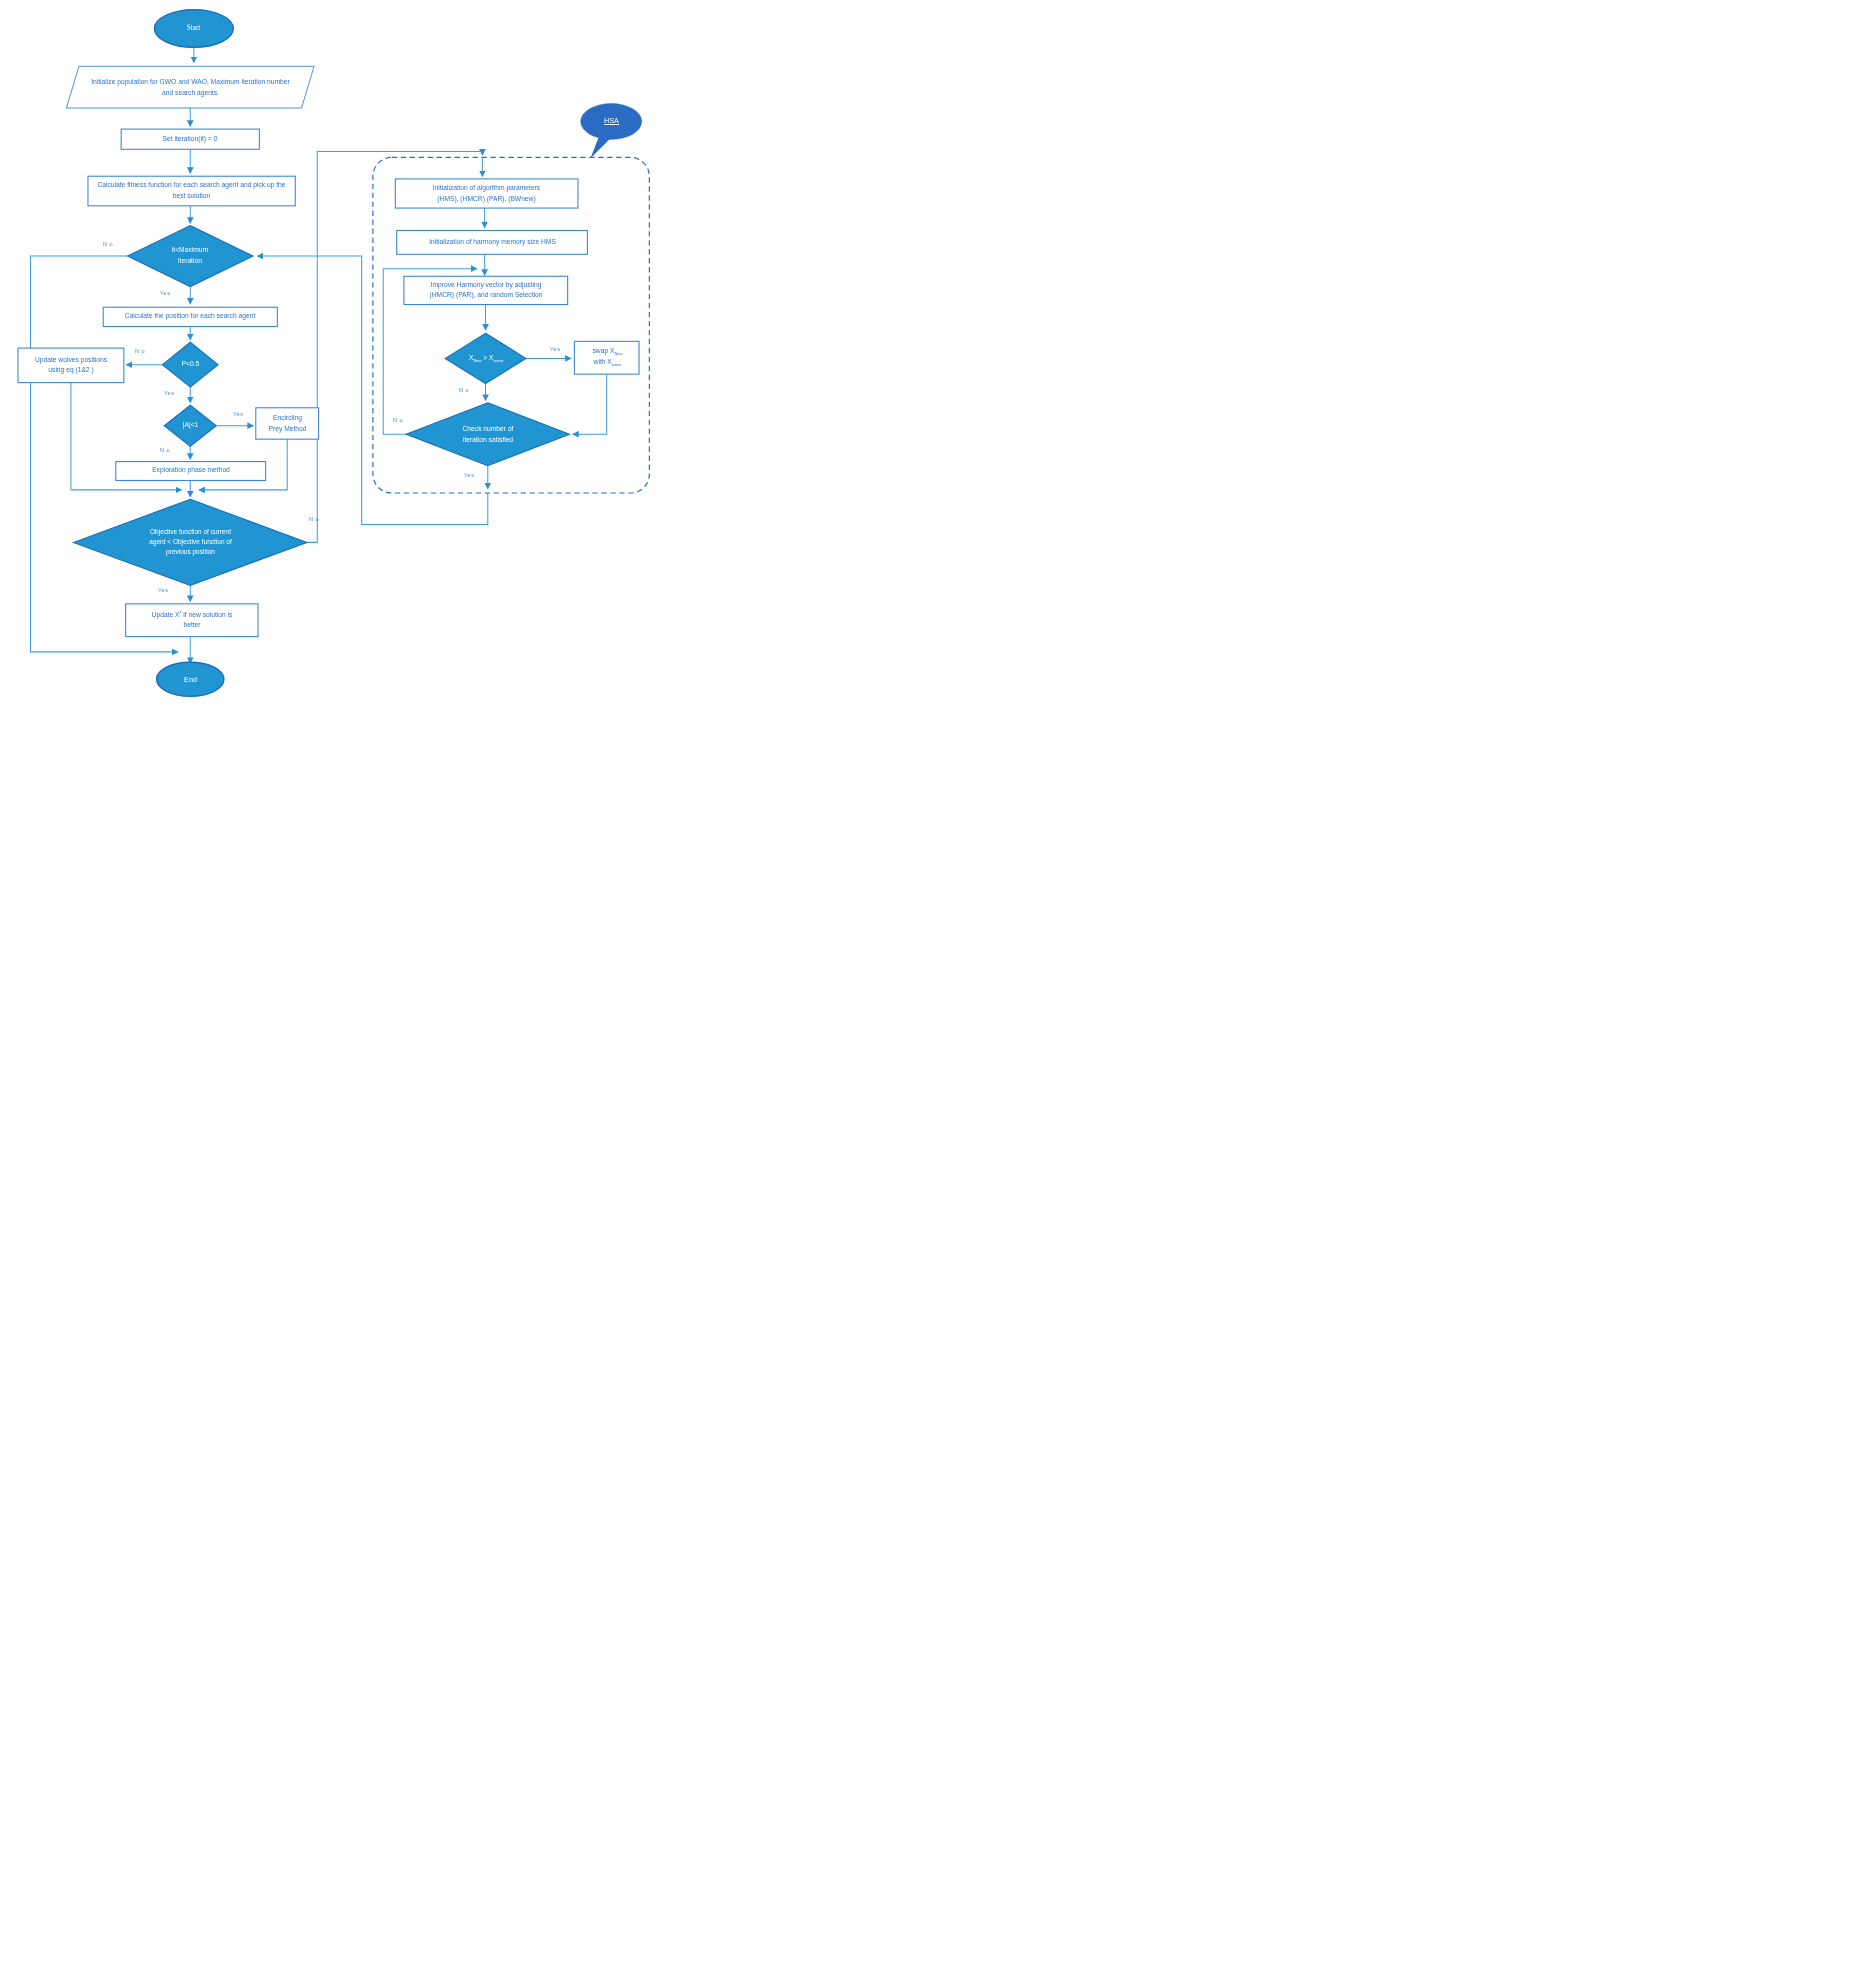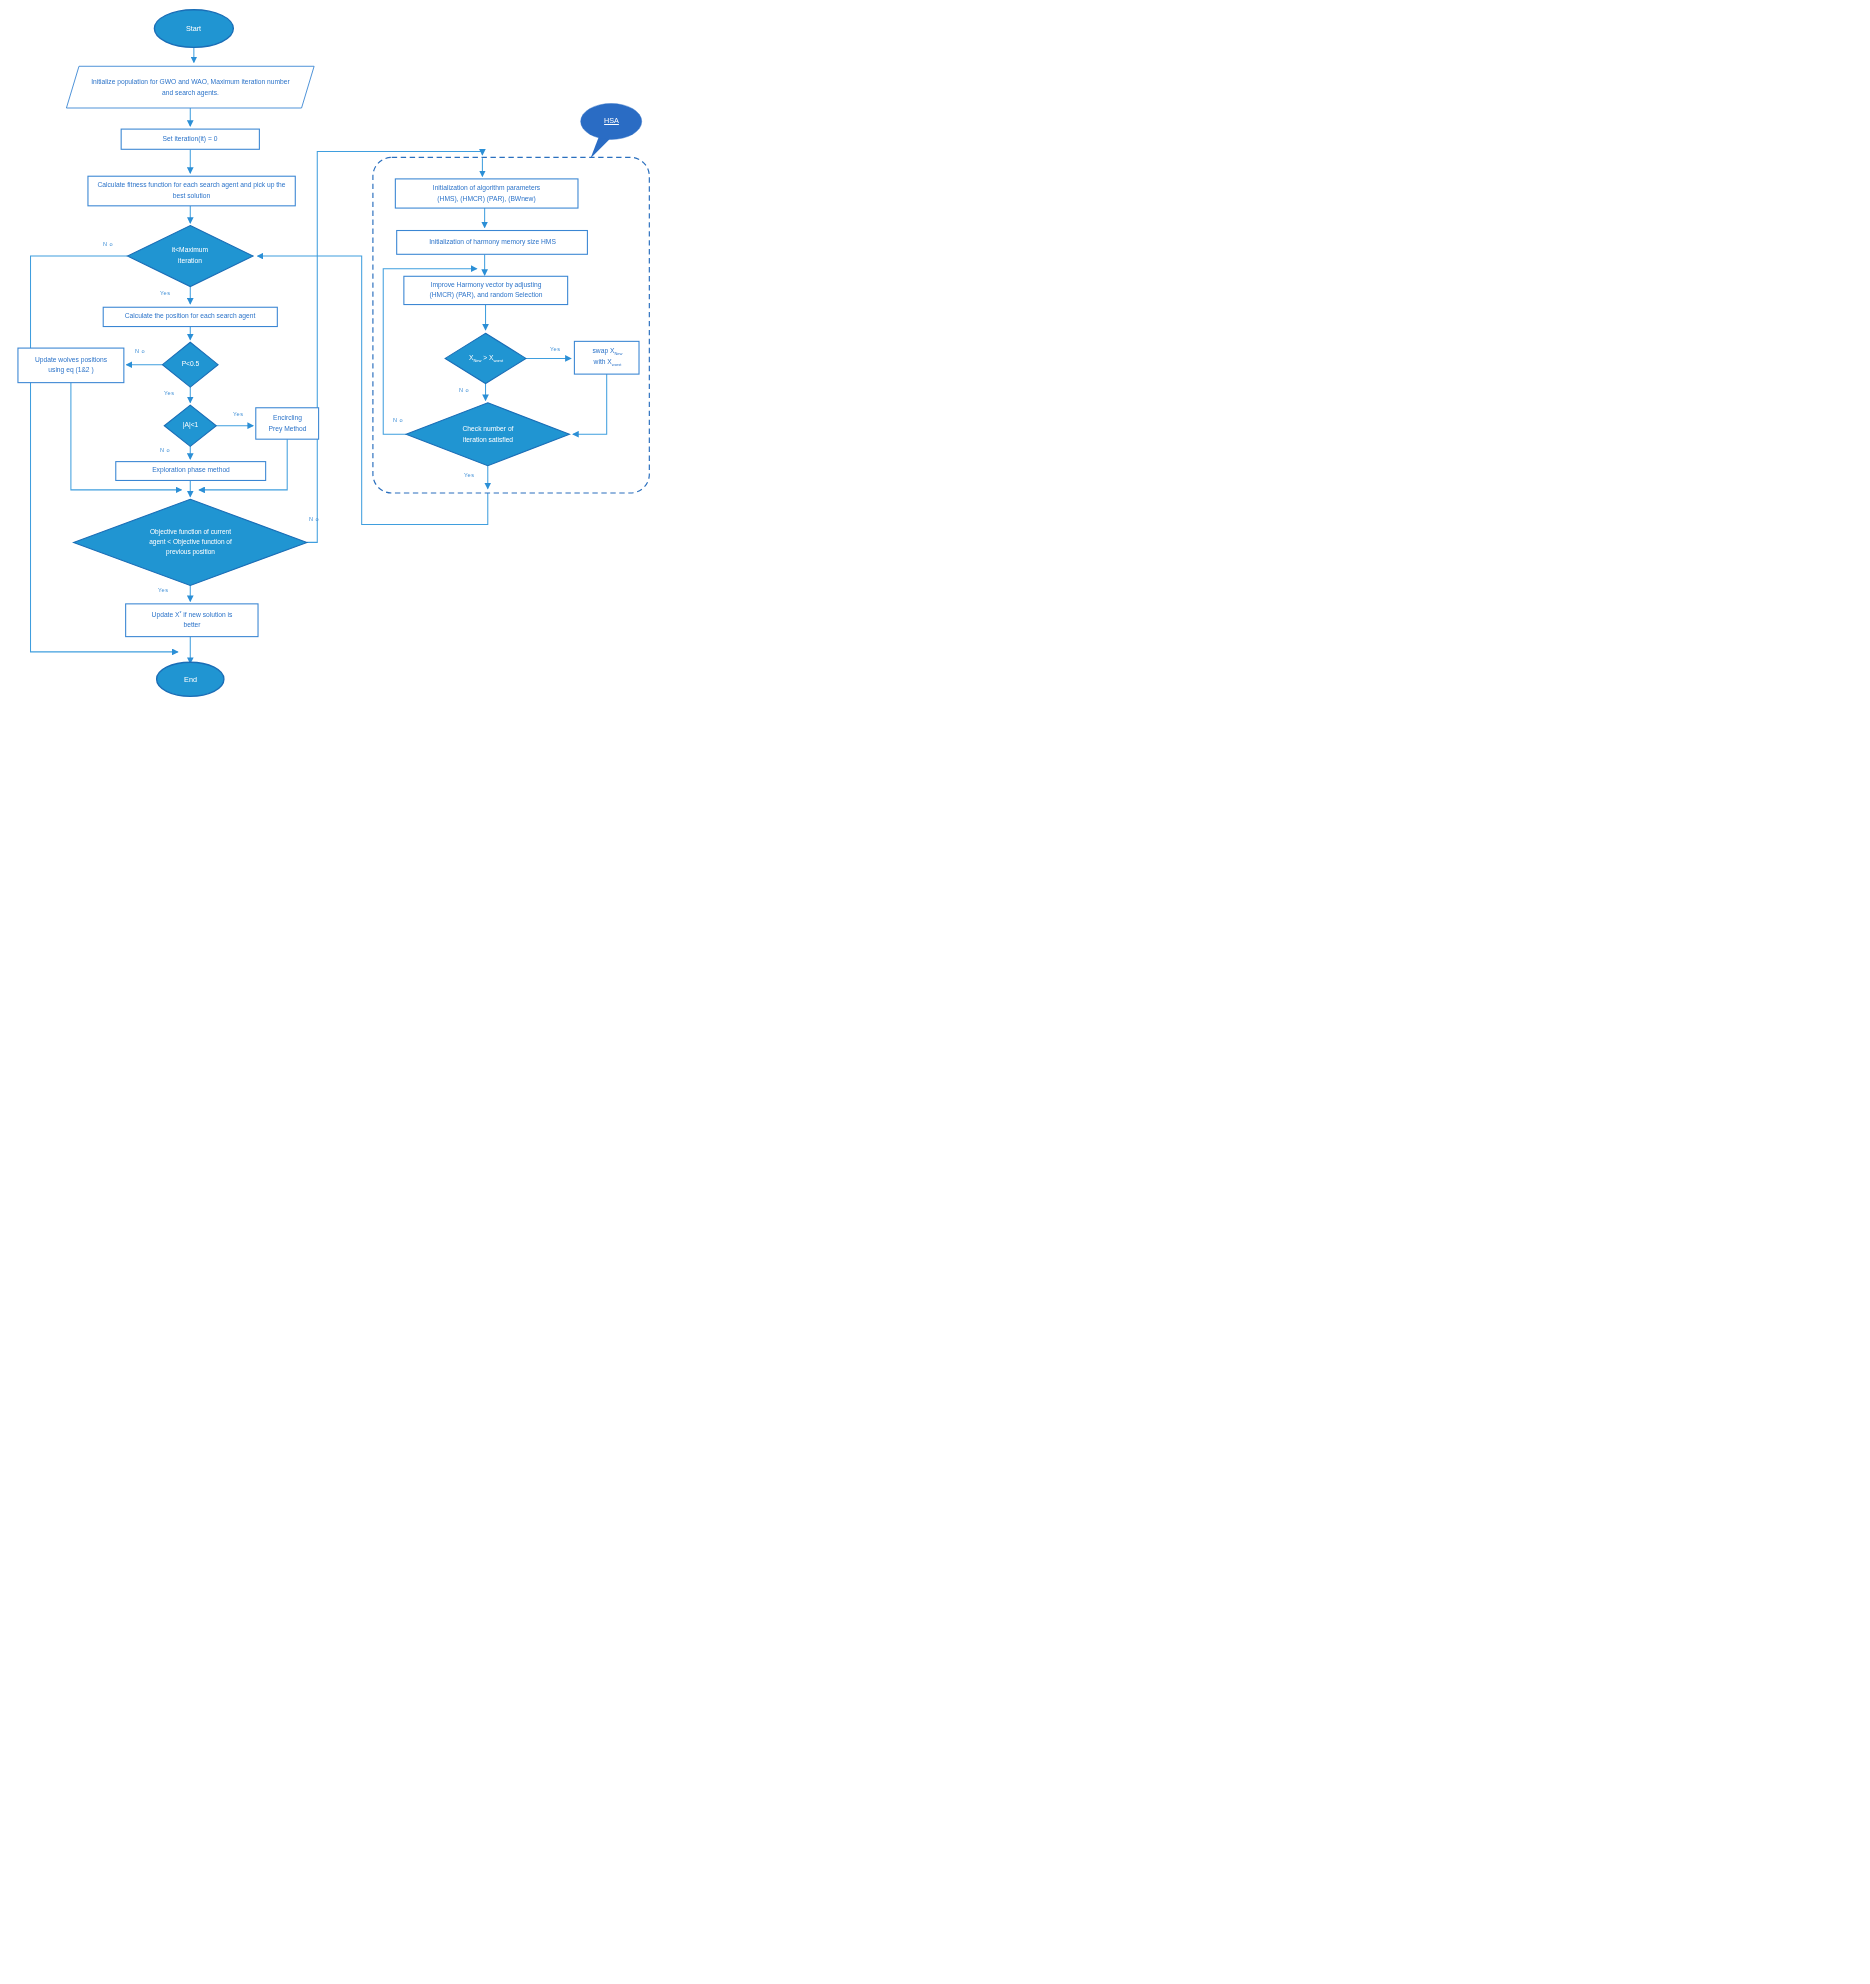--- a/index.html
+++ b/index.html
@@ -86,21 +86,21 @@
     <ellipse cx="1362" cy="270" rx="68" ry="40" fill="#2a6cc4" stroke="#2a6cc4"></ellipse>
 
     <rect x="881" y="398" width="407" height="65" fill="#ffffff" stroke="#3a86d3" stroke-width="2.4"></rect>
     <rect x="884" y="513" width="425" height="53" fill="#ffffff" stroke="#3a86d3" stroke-width="2.4"></rect>
     <rect x="900" y="615" width="365" height="63" fill="#ffffff" stroke="#3a86d3" stroke-width="2.4"></rect>
     <polygon points="1082,742 1172,798 1082,854 992,798" fill="#2095d2" stroke="#1a6db6" stroke-width="2.4"></polygon>
     <rect x="1280" y="760" width="144" height="73" fill="#ffffff" stroke="#3a86d3" stroke-width="2.4"></rect>
     <polygon points="1087,897 1269,967 1087,1037 905,967" fill="#2095d2" stroke="#1a6db6" stroke-width="2.4"></polygon>
   </svg>
 
-  <div class="label white" style="left:154px;top:19px;width:79px;height:19px;font-size:7.2px;">Start</div>
+  <div class="label white" style="left:154px;top:19px;width:79px;height:19px;font-size:7.2px;font-family:Liberation Serif, serif;">Start</div>
 
   <div class="label" style="left:85px;top:70px;width:211px;height:35px;">Initialize population for GWO and WAO, Maximum iteration number and search agents.</div>
 
   <div class="label" style="left:121px;top:129px;width:138px;height:20px;">Set iteration(it) = 0</div>
 
   <div class="label" style="left:94px;top:177px;width:195px;height:27px;">Calculate fitness function for each search agent and pick up the best solution</div>
 
   <div class="label white" style="left:145px;top:235px;width:90px;height:41px;flex-direction:column;">
     <span>it&lt;Maximum</span>
     <span>iteration</span>

